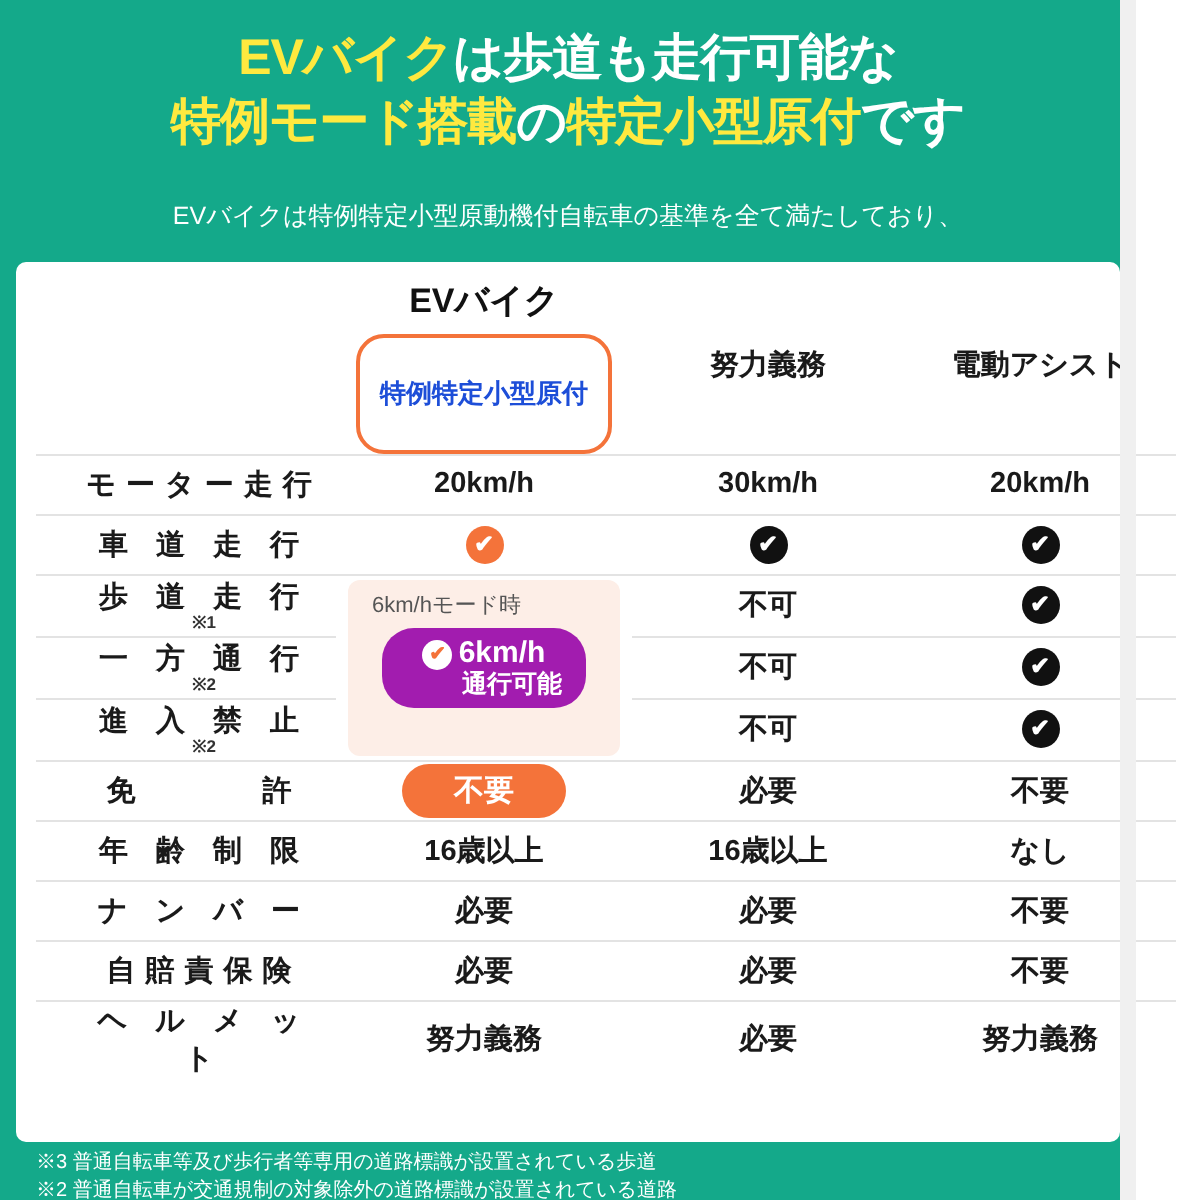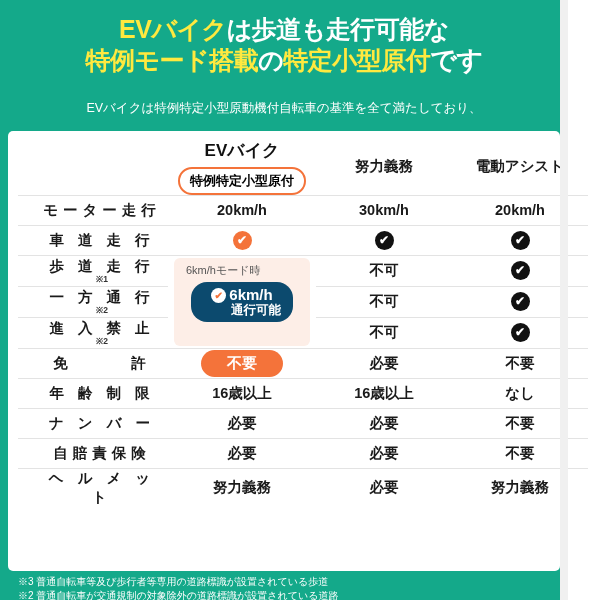--- a/index.html
+++ b/index.html
@@ -72,25 +72,25 @@
 
   
   .hdr td { border-bottom: 1px solid #cfcfcf; height: auto; padding-bottom: 6px; }
   .ev-title {
     font-size: 17px; font-weight: bold; color: #111;
     margin-bottom: 5px;
   }
   .ev-pill {
     display: inline-block;
     border: 2px solid #f4733a;
-    color: #000000;
+    color: #1d4ed8;
     border-radius: 14px;
     font-size: 13px;
     font-weight: bold;
-    padding: 3px 10px;
+    padding: 19px 10px;
     background: #fff;
     white-space: nowrap;
   }
   .hdr-plain {
     font-size: 15.5px; font-weight: bold; color: #111;
     padding-top: 22px;
   }
 
   
   .lbl {
@@ -150,21 +150,21 @@
   .hi-label {
     font-size: 11px;
     color: #555;
     font-weight: normal;
     text-align: left;
     padding-left: 8px;
   }
   .hi-main {
     margin-top: 4px;
     display: inline-block;
-    background: #0c4a6e;
+    background: #a21caf;
     color: #fff;
     border-radius: 16px;
     padding: 4px 12px 5px 12px;
     line-height: 1.15;
   }
   .hi-main .l1 { font-size: 15px; font-weight: bold; white-space: nowrap; }
   .hi-main .l2 { font-size: 12.5px; font-weight: bold; margin-left: 28px; }
   .hi-main .wchk {
     display: inline-block;
     width: 15px; height: 15px; border-radius: 50%;

